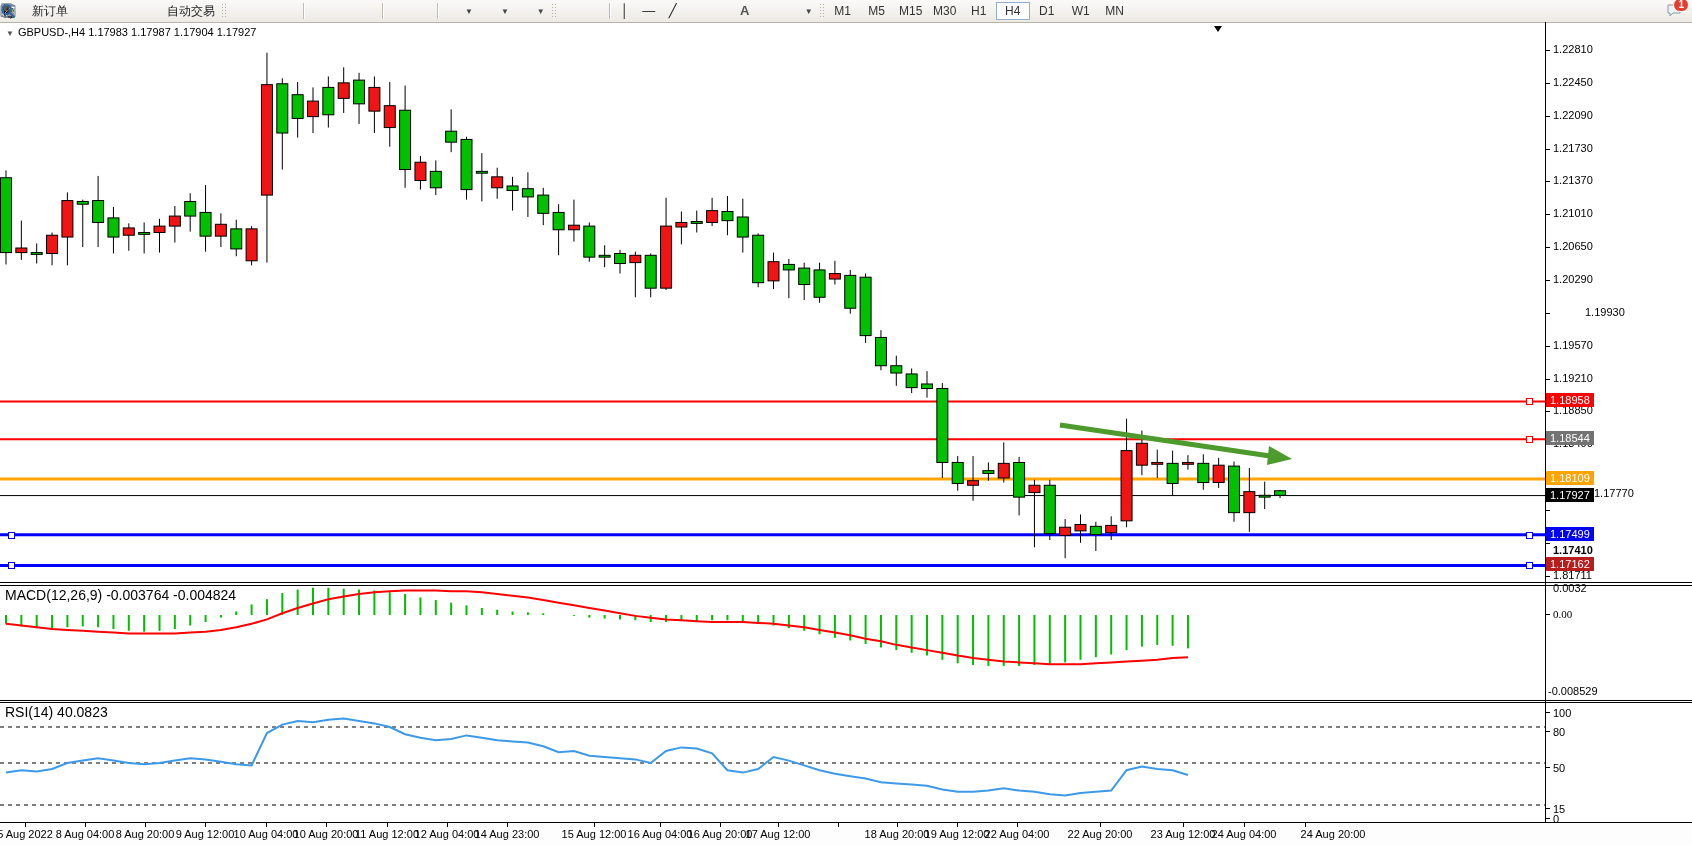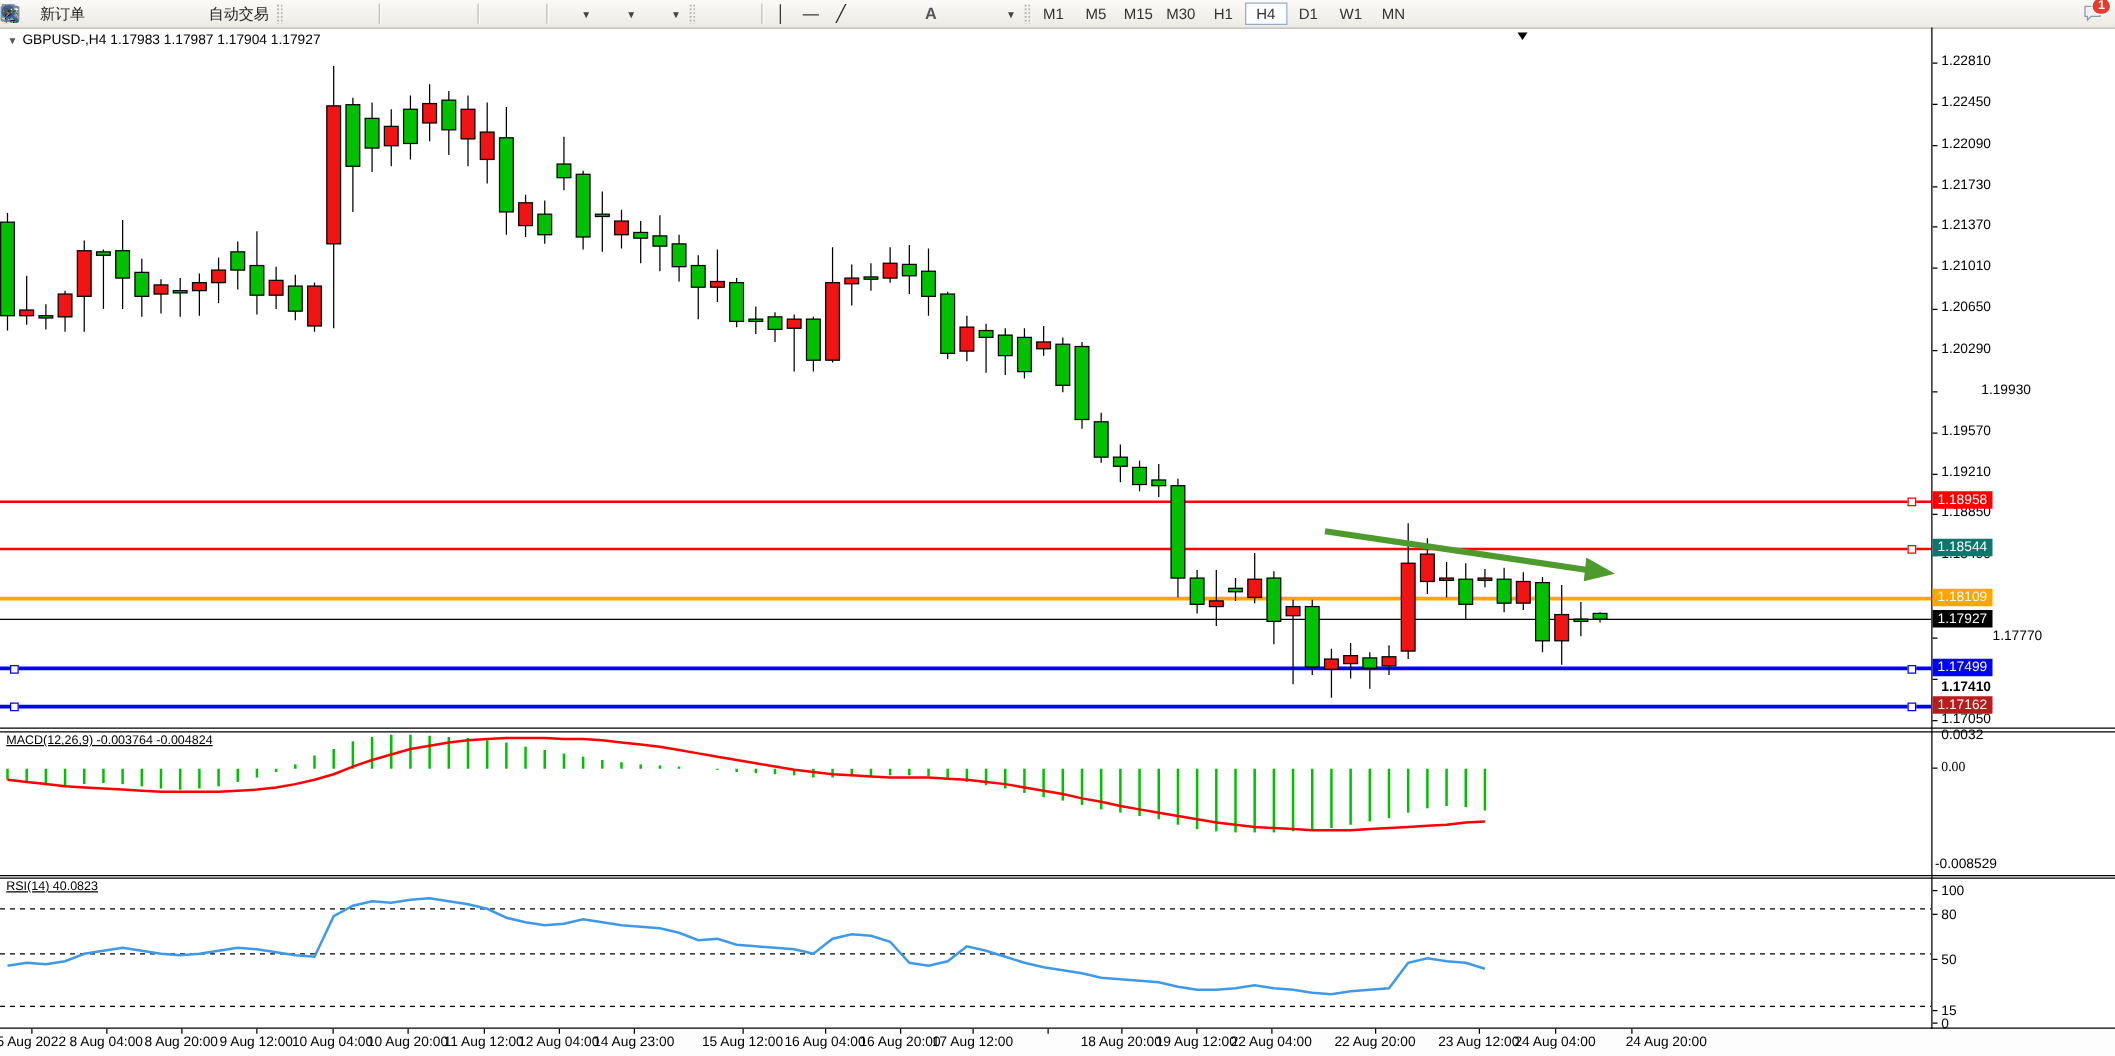--- a/index.html
+++ b/index.html
@@ -21,21 +21,21 @@
   .icon16{width:16px;height:16px;display:inline-block;}
   .glyph{font-size:13px;line-height:16px;width:16px;text-align:center;display:inline-block;}
   #chat-wrap{position:relative;}
   #chat-badge{position:absolute;top:-4px;right:-7px;background:#e53c2e;color:#fff;border-radius:8px;
     font-size:10px;font-weight:bold;padding:0 4px;line-height:12px;border:1px solid #fff;}
 
   
   .hsep{position:absolute;left:0;width:1692px;height:1px;background:#000;}
   #axis-line{position:absolute;left:1545px;top:22px;width:1px;height:801px;background:#000;}
   svg{position:absolute;left:0;}
-  .ind-label{position:absolute;left:5px;font-size:10px;color:#000;white-space:nowrap;z-index:5;text-decoration:underline;}
+  .ind-label{position:absolute;left:5px;font-size:14px;color:#000;white-space:nowrap;z-index:5;}
   #symbol-header{position:absolute;left:6px;top:26px;font-size:11px;color:#000;z-index:6;}
   #oct-arrow{font-size:8px;color:#555;margin-right:4px;}
   .ax-tick{position:absolute;width:4px;height:1px;background:#000;left:1546px;}
   .ax-label{position:absolute;left:1553px;font-size:11px;color:#000;white-space:nowrap;}
   .line-label{position:absolute;left:1546px;font-size:11px;color:#fff;padding:1px 4px;z-index:7;white-space:nowrap;}
   .t-tick{position:absolute;width:1px;height:4px;background:#000;top:823px;}
   .t-label{position:absolute;top:828px;width:90px;margin-left:-45px;text-align:center;font-size:11px;color:#000;white-space:nowrap;}
   #time-axis-bg{position:absolute;left:0;top:823px;width:1692px;height:22px;background:#fdfdfd;}
   .handle{position:absolute;width:5px;height:5px;background:#fff;z-index:6;}
 </style>
@@ -632,28 +632,28 @@
       <div class="ax-label" style="top: 338.65px;">1.19570</div>
       <div class="ax-tick" style="top: 378.5px;"></div>
       <div class="ax-label" style="top: 371.5px;">1.19210</div>
       <div class="ax-tick" style="top: 411.35px;"></div>
       <div class="ax-label" style="top: 404.35px;">1.18850</div>
       <div class="ax-tick" style="top: 444.2px;"></div>
       <div class="ax-label" style="top: 437.2px;">1.18490</div>
       <div class="ax-tick" style="top: 477.05px;"></div>
       <div class="ax-label" style="top: 470.05px;">1.18130</div>
       <div class="ax-tick" style="top: 509.9px;"></div>
-      <div class="ax-label" style="top: 503px; margin-left: 41px;">1.17770</div>
+      <div class="ax-label" style="top: 487px; margin-left: 41px;">1.17770</div>
       <div class="ax-tick" style="top: 542.75px;"></div>
       <div class="ax-label" style="top: 544px; font-weight: bold;">1.17410</div>
       <div class="ax-tick" style="top: 575.6px;"></div>
-      <div class="ax-label" style="top: 568.6px;">1.17050</div>
+      <div class="ax-label" style="top: 568.6px;">1.81711</div>
       <div class="line-label" style="top: 393.495px; background: rgb(255, 0, 0);">1.18958</div>
       <div class="handle" style="left: 1526px; top: 398.495px; border: 1px solid rgb(255, 0, 0);"></div>
-      <div class="line-label" style="top: 431.272px; background: #0f766e;">1.18544</div>
+      <div class="line-label" style="top: 431.272px; background: #737373;">1.18544</div>
       <div class="handle" style="left: 1526px; top: 436.272px; border: 1px solid rgb(255, 0, 0);"></div>
       <div class="line-label" style="top: 470.966px; background: rgb(255, 165, 0);">1.18109</div>
       <div class="line-label" style="top: 487.574px; background: rgb(0, 0, 0);">1.17927</div>
       <div class="line-label" style="top: 526.629px; background: rgb(0, 0, 255);">1.17499</div>
       <div class="handle" style="left: 8px; top: 531.629px; border: 1px solid rgb(0, 0, 255);"></div>
       <div class="handle" style="left: 1526px; top: 531.629px; border: 1px solid rgb(0, 0, 255);"></div>
       <div class="line-label" style="top: 557.38px; background: #b91c1c;">1.17162</div>
       <div class="handle" style="left: 8px; top: 562.38px; border: 1px solid rgb(0, 0, 255);"></div>
       <div class="handle" style="left: 1526px; top: 562.38px; border: 1px solid rgb(0, 0, 255);"></div>
       <div class="ax-label" style="top: 582px;">0.0032</div>

